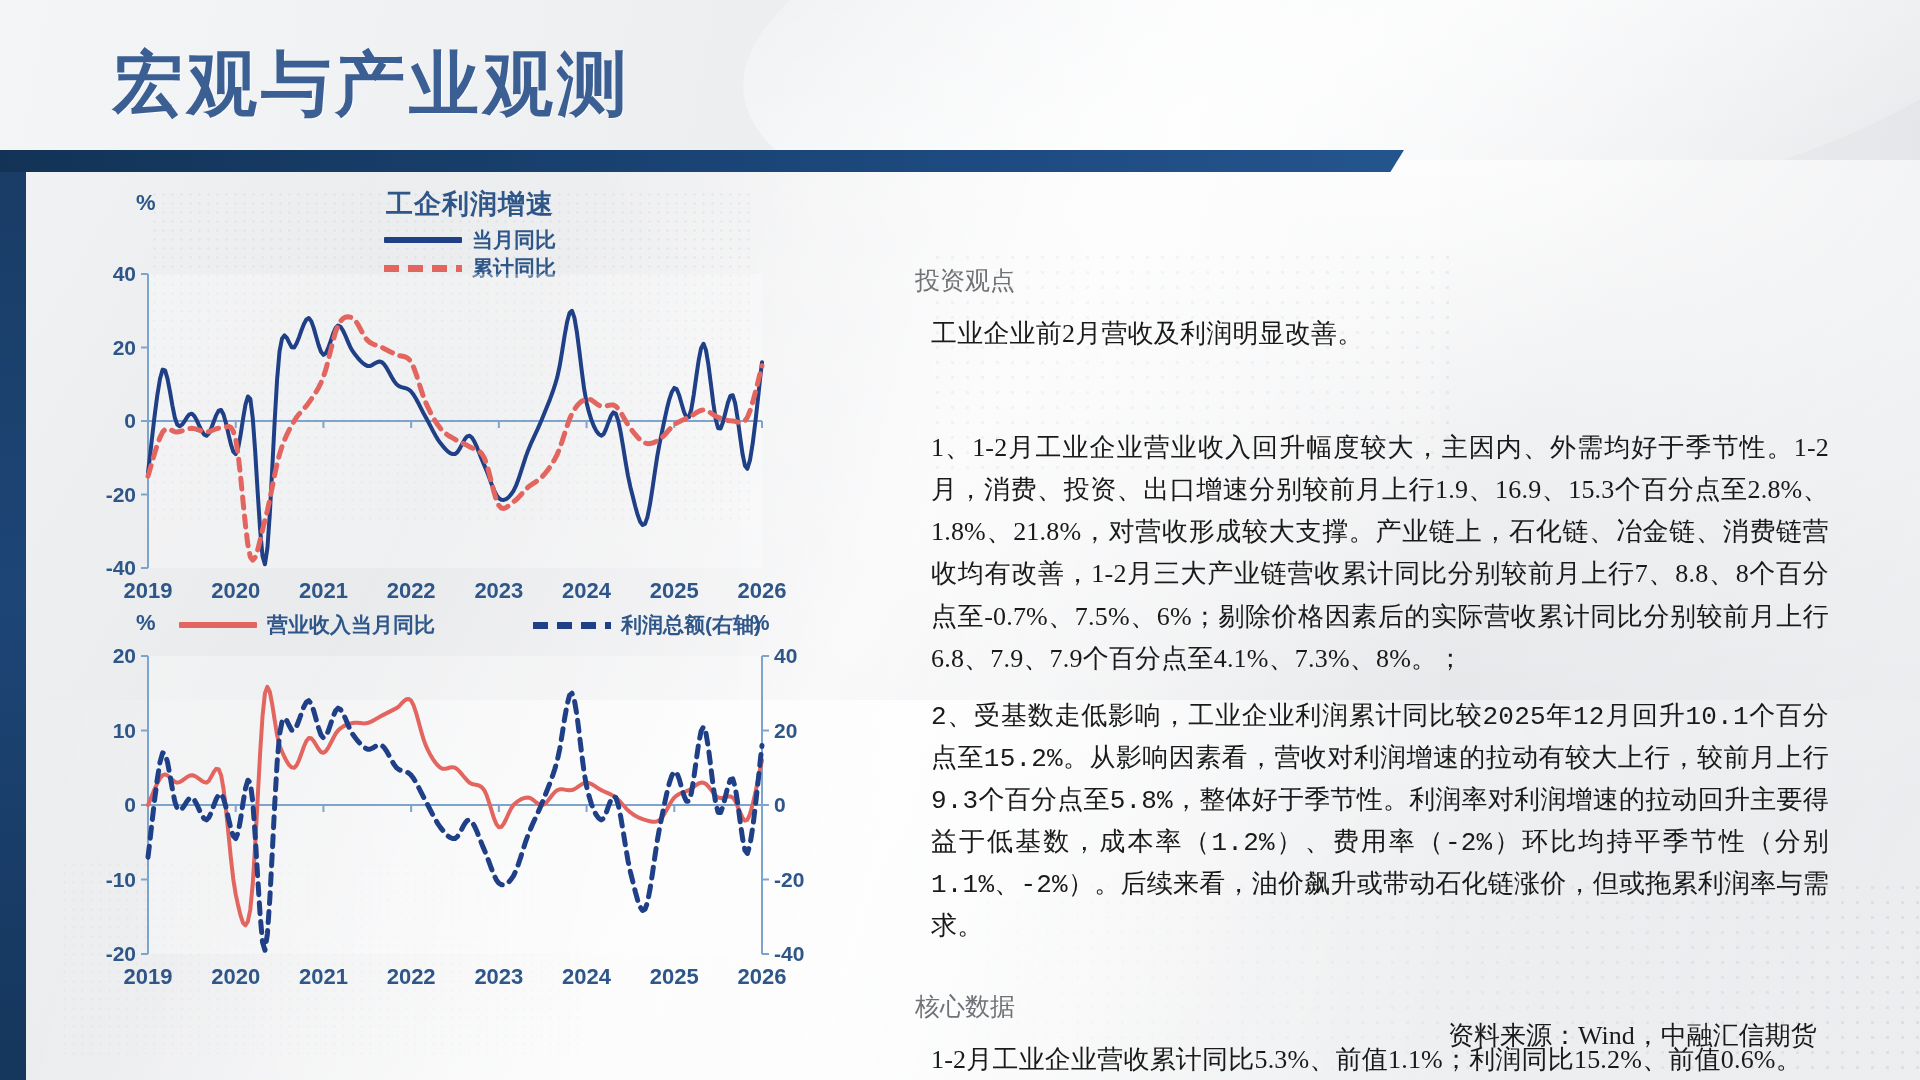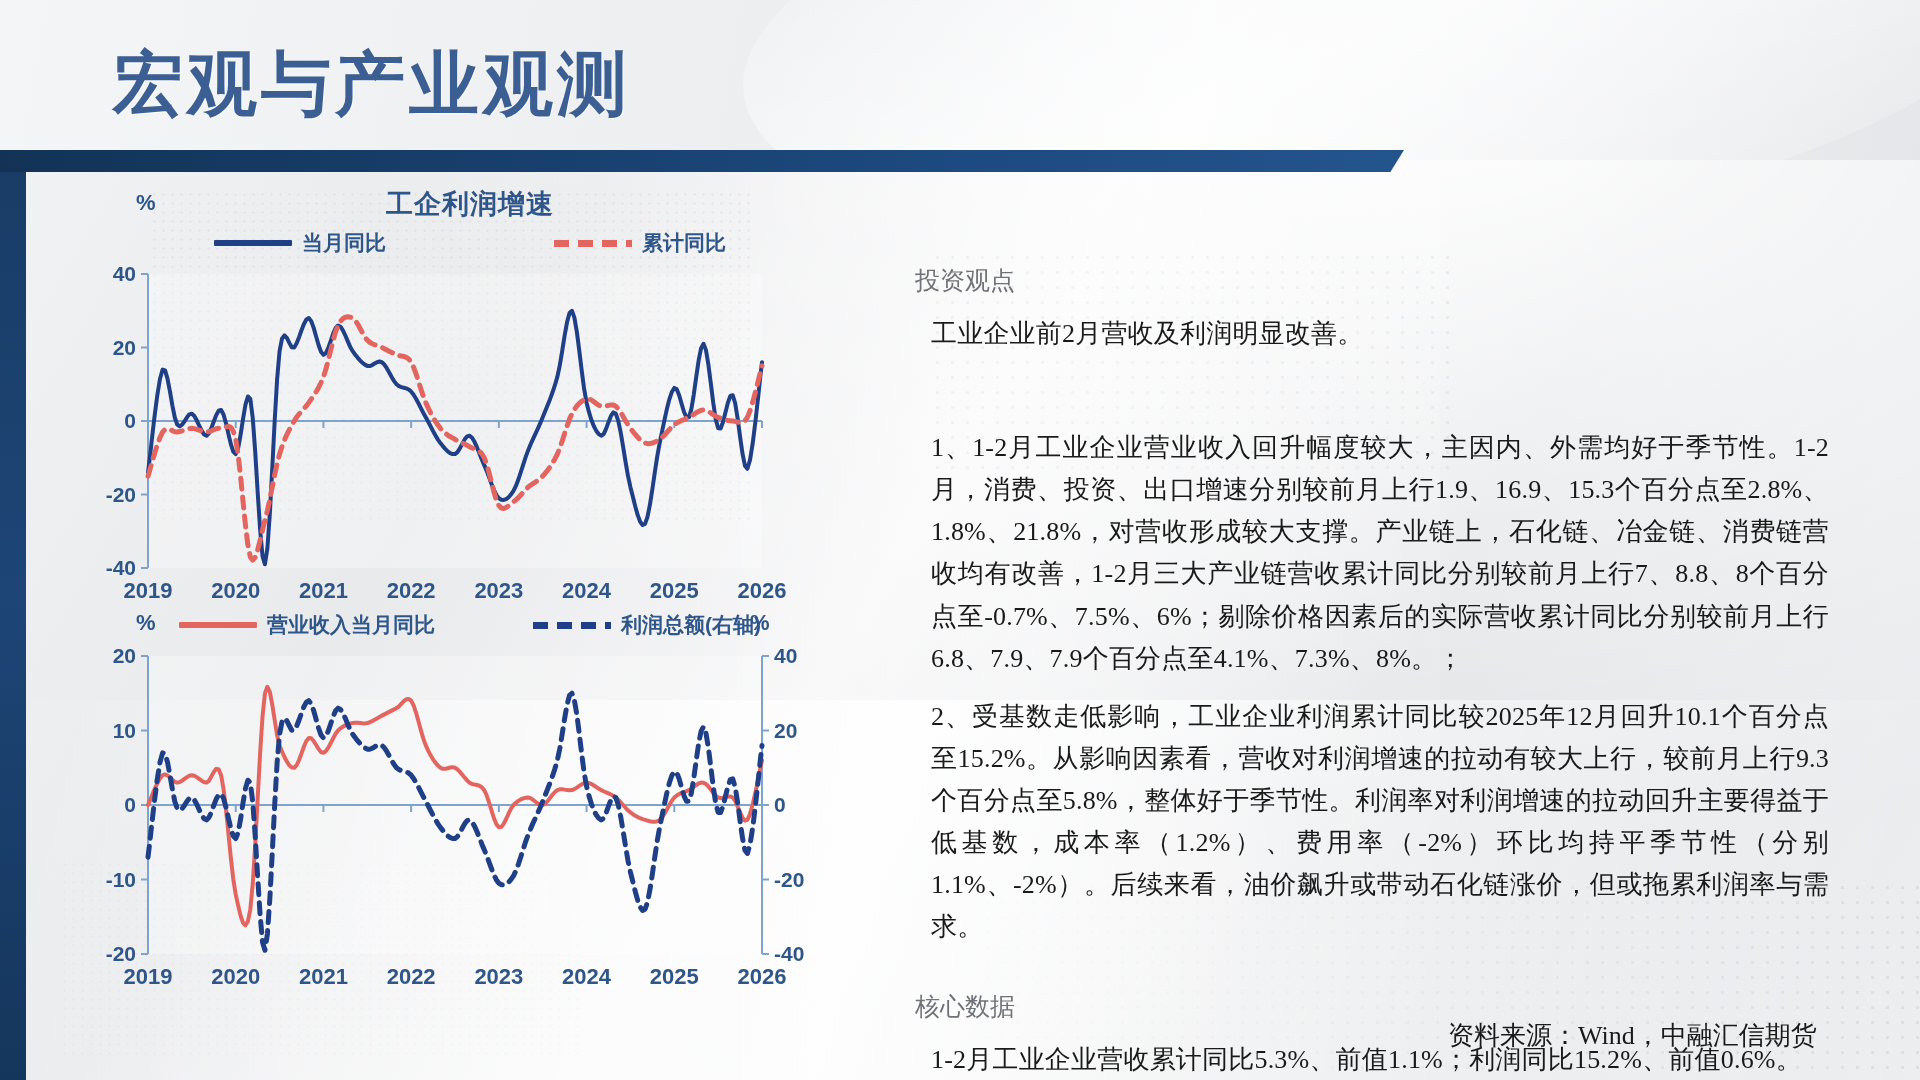--- a/index.html
+++ b/index.html
@@ -124,21 +124,21 @@
     <div class="header-swoosh"></div>
   </div>
   <div class="page-title">宏观与产业观测</div>
   <div class="title-rule"></div>
 
   <div class="chart-col">
 
     <div class="chart-box" style="height:420px;">
       <div class="pct-left" style="left:46px;top:4px;">%</div>
       <div class="chart-title" style="margin:0 0 4px 0;">工企利润增速</div>
-      <div class="legend-row" style="height:34px;">
+      <div class="legend-row" style="height:34px;flex-direction:column;">
         <div class="legend">
           <span class="lg-line" style="background:#1f3f86;"></span>
           <span class="legend-label">当月同比</span>
         </div>
         <div class="legend">
           <span class="lg-dash" style="color:#e2655f;"></span>
           <span class="legend-label">累计同比</span>
         </div>
       </div>
       <svg id="svg-chart1" width="760" height="350" viewBox="0 0 760 350">
@@ -235,20 +235,20 @@
         </svg>
     </div>
 
   </div>
 
   <div class="text-col">
     <div class="sec-head">投资观点</div>
     <p class="sec-body">工业企业前2月营收及利润明显改善。</p>
     <div class="gap"></div>
     <p class="sec-body">1、1-2月工业企业营业收入回升幅度较大，主因内、外需均好于季节性。1-2月，消费、投资、出口增速分别较前月上行1.9、16.9、15.3个百分点至2.8%、1.8%、21.8%，对营收形成较大支撑。产业链上，石化链、冶金链、消费链营收均有改善，1-2月三大产业链营收累计同比分别较前月上行7、8.8、8个百分点至-0.7%、7.5%、6%；剔除价格因素后的实际营收累计同比分别较前月上行6.8、7.9、7.9个百分点至4.1%、7.3%、8%。；</p>
-    <p class="sec-body" style="margin-top:2px;">2、受基数走低影响，工业企业利润累计同比较2025年12月回升10.1个百分点至15.2%。从影响因素看，营收对利润增速的拉动有较大上行，较前月上行9.3个百分点至5.8%，整体好于季节性。利润率对利润增速的拉动回升主要得益于低基数，成本率（1.2%）、费用率（-2%）环比均持平季节性（分别1.1%、-2%）。后续来看，油价飙升或带动石化链涨价，但或拖累利润率与需求。</p>
+    <p class="sec-body" style="margin-top:2px;font-family:Liberation Mono, monospace;">2、受基数走低影响，工业企业利润累计同比较2025年12月回升10.1个百分点至15.2%。从影响因素看，营收对利润增速的拉动有较大上行，较前月上行9.3个百分点至5.8%，整体好于季节性。利润率对利润增速的拉动回升主要得益于低基数，成本率（1.2%）、费用率（-2%）环比均持平季节性（分别1.1%、-2%）。后续来看，油价飙升或带动石化链涨价，但或拖累利润率与需求。</p>
     <div class="gap-sm"></div>
     <div class="sec-head">核心数据</div>
     <p class="sec-body">1-2月工业企业营收累计同比5.3%、前值1.1%；利润同比15.2%、前值0.6%。</p>
   </div>
 
   <div class="source">资料来源：Wind，中融汇信期货</div>
 </div>
 
 </body></html>

